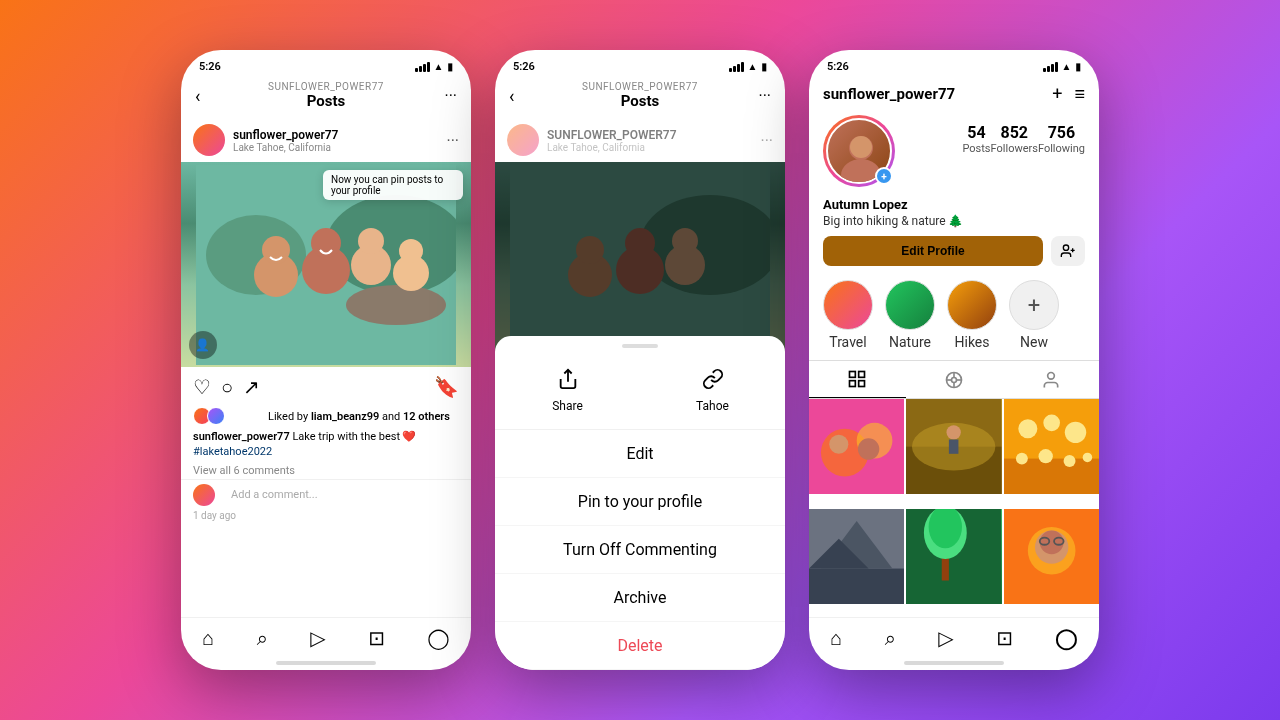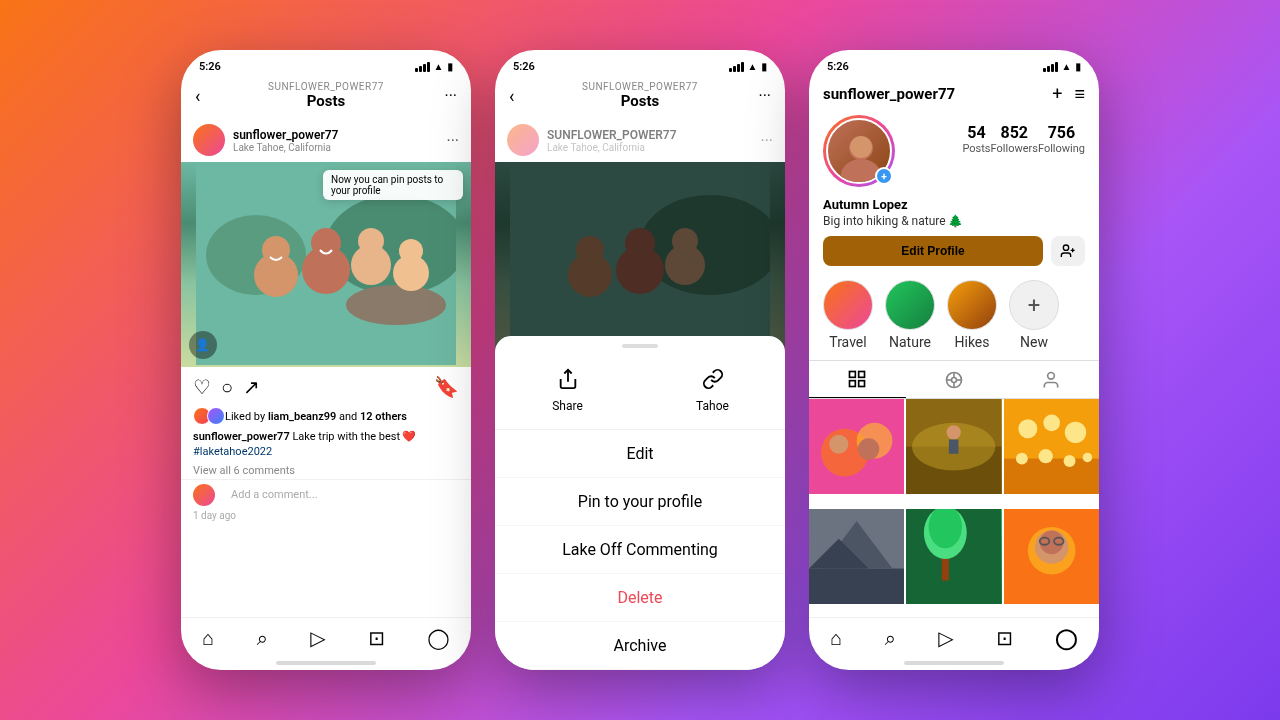--- a/index.html
+++ b/index.html
@@ -168,21 +168,21 @@
     .liked-avatar {
       width: 18px;
       height: 18px;
       border-radius: 50%;
       border: 1px solid #fff;
       margin-right: -4px;
       overflow: hidden;
     }
     .liked-avatar-1 { background: linear-gradient(135deg, #f97316, #f43f5e); }
     .liked-avatar-2 { background: linear-gradient(135deg, #a855f7, #3b82f6); }
-    .likes-text { font-size: 11px; }
+    .likes-text { font-size: 11px; padding-left: 43px; }
     .likes-text strong { font-weight: 600; }
 
     
     .post-caption {
       padding: 0 12px 4px;
       font-size: 11px;
       line-height: 1.4;
     }
     .post-caption strong { font-weight: 600; }
     .hashtag { color: #00376b; }
@@ -625,23 +625,23 @@
             <path d="M10 13a5 5 0 0 0 7.54.54l3-3a5 5 0 0 0-7.07-7.07l-1.72 1.71"></path>
             <path d="M14 11a5 5 0 0 0-7.54-.54l-3 3a5 5 0 0 0 7.07 7.07l1.71-1.71"></path>
           </svg>
         </div>
         <span class="modal-action-label">Tahoe</span>
       </div>
     </div>
 
     <div class="modal-menu-item">Edit</div>
     <div class="modal-menu-item">Pin to your profile</div>
-    <div class="modal-menu-item">Lake Off Commenting</div>
+    <div class="modal-menu-item">Turn Off Commenting</div>
+    <div class="modal-menu-item">Archive</div>
     <div class="modal-menu-item delete">Delete</div>
-    <div class="modal-menu-item">Archive</div>
   </div>
 
   <div class="home-indicator">
     <div class="home-bar"></div>
   </div>
 </div>
 
 <div class="phone">
 
   <div class="status-bar">

